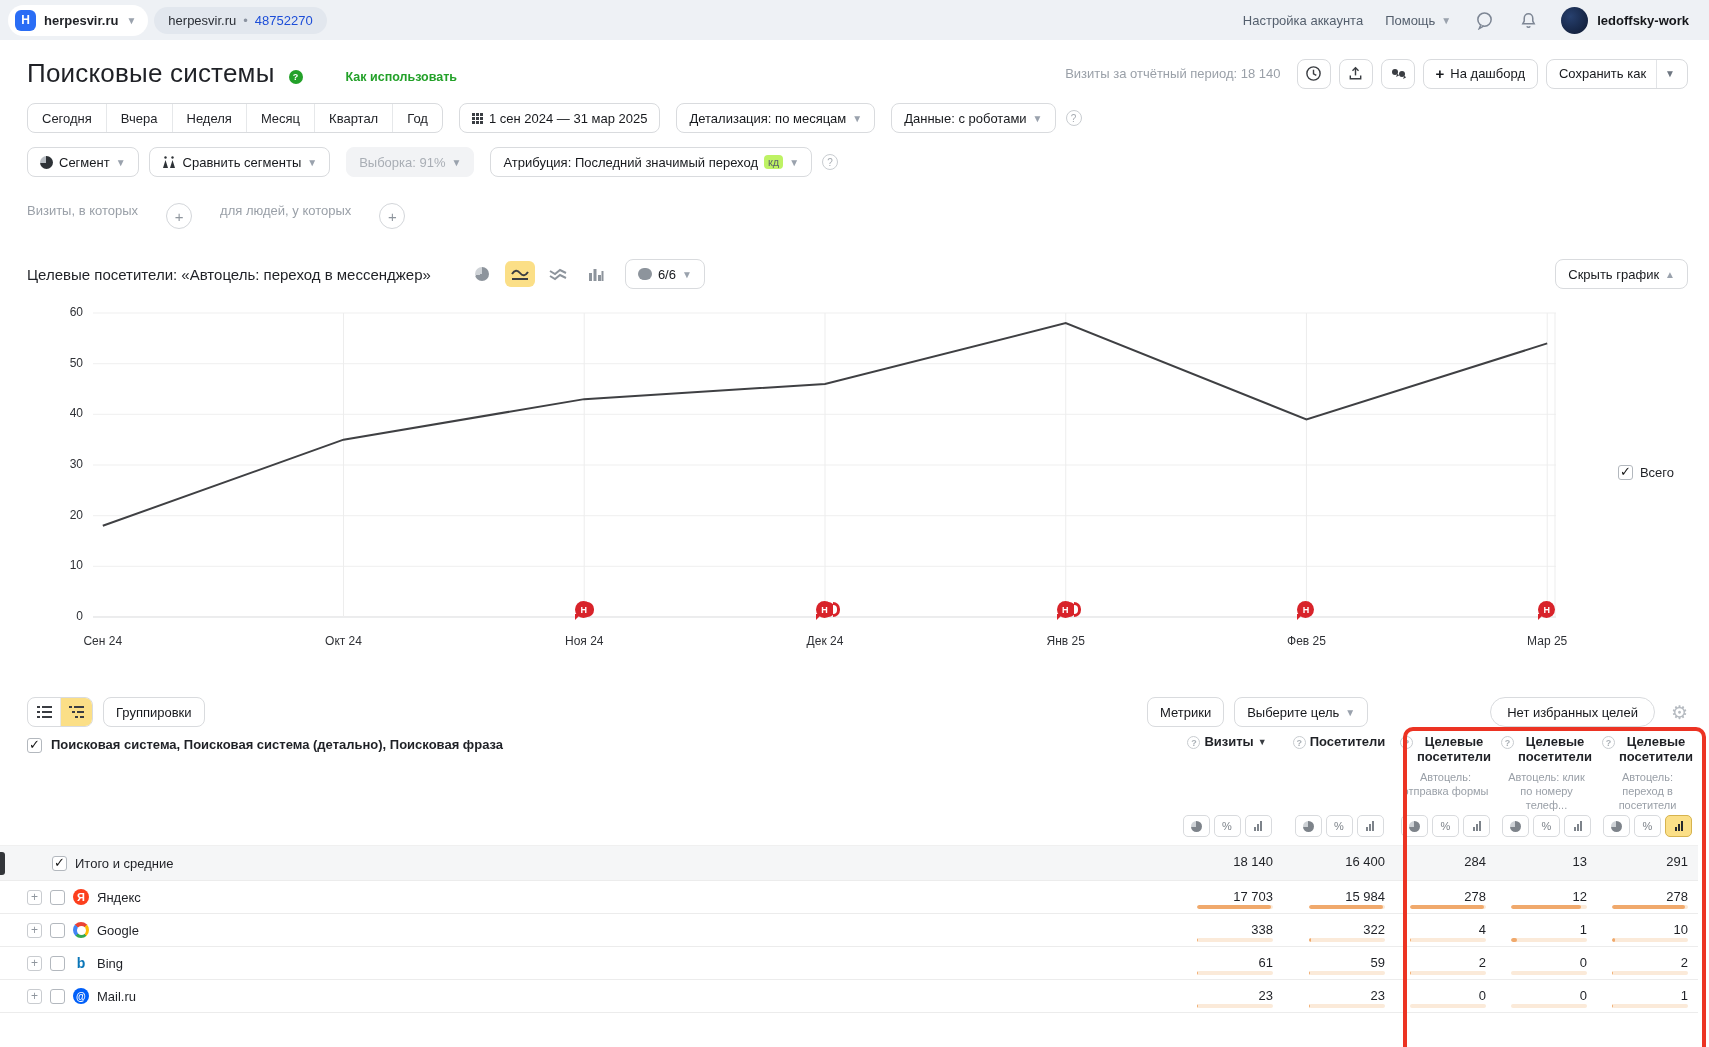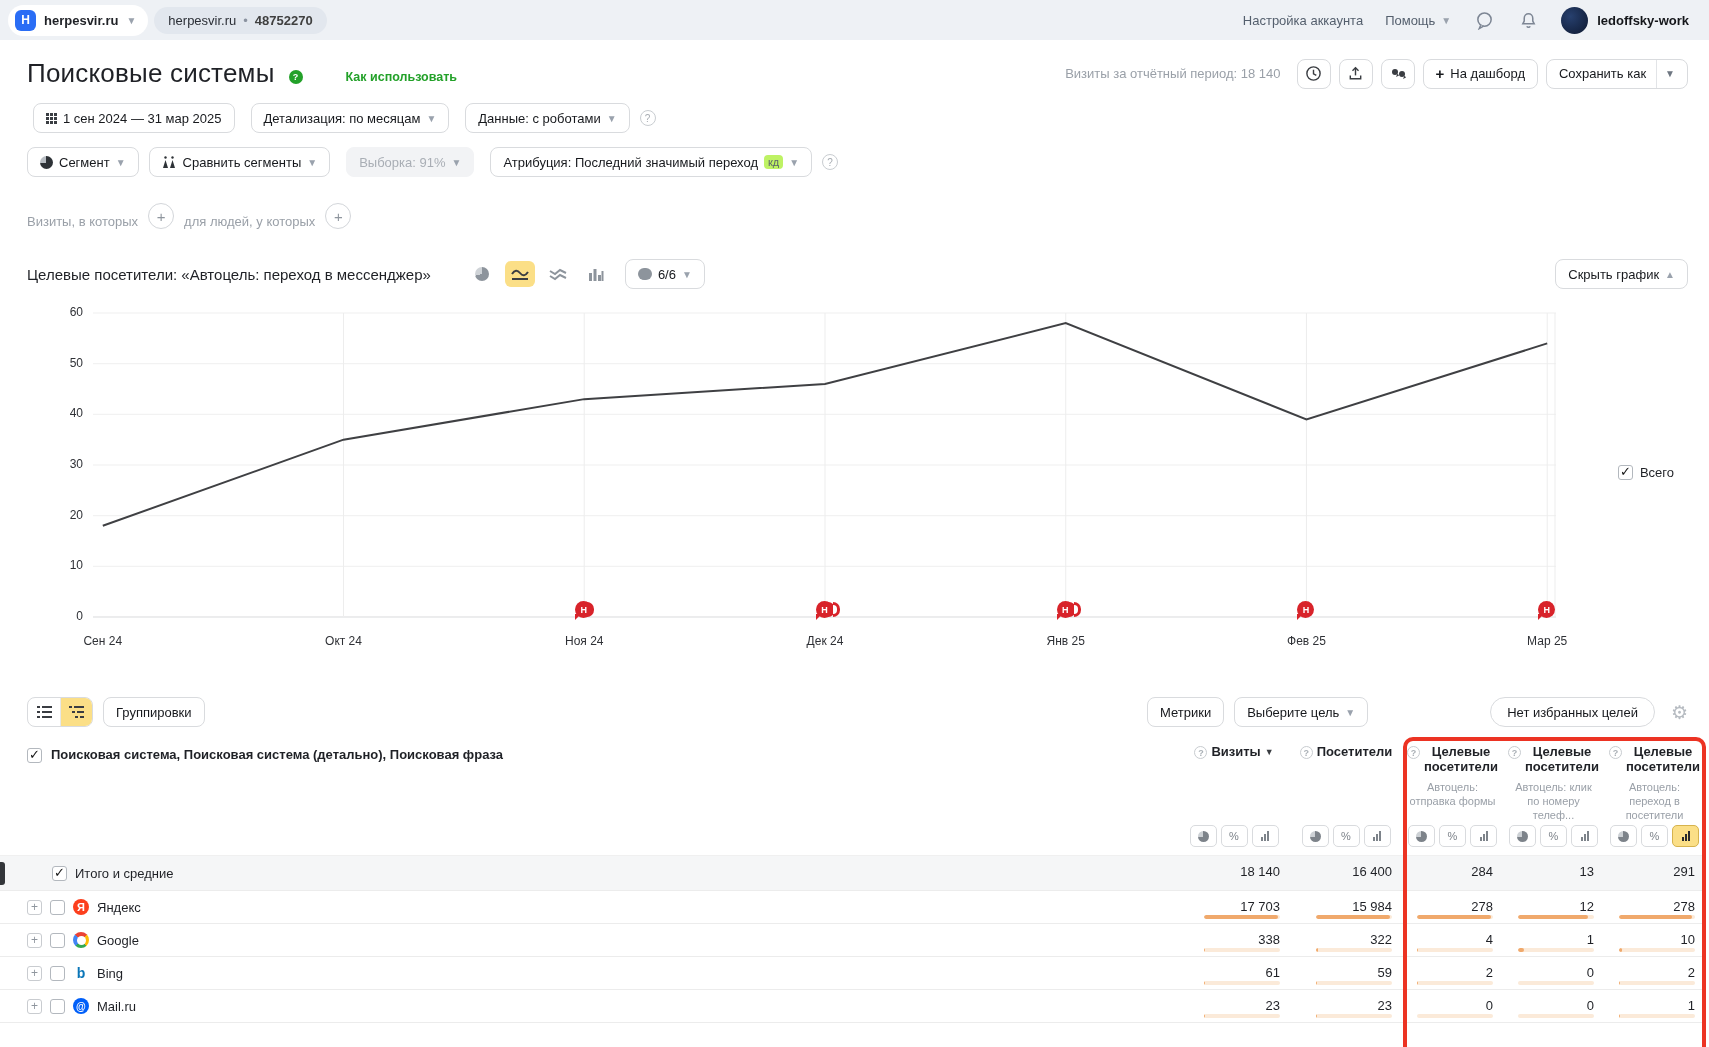--- a/index.html
+++ b/index.html
@@ -5,21 +5,21 @@
   * { margin:0; padding:0; box-sizing:border-box; }
   html,body { width:1709px; height:1047px; overflow:hidden; background:#fff;
     font-family:"Liberation Sans","DejaVu Sans",sans-serif; color:#1f2126; font-size:13px; }
 
   
   .topbar{ height:40px; background:#eef1f5; display:flex; align-items:center; padding:0 20px 0 8px; }
   .tab-active{ display:flex; align-items:center; gap:8px; background:#fff; border-radius:16px; padding:5px 12px 5px 7px; font-weight:bold; }
   .metrica-logo{ width:21px;height:21px;border-radius:6px;background:#2a6df5;color:#fff;font-weight:bold;font-size:12px; display:flex;align-items:center;justify-content:center; }
   .chev{ color:#9aa2ad; font-size:10px; }
   .tab-secondary{ display:flex; align-items:center; gap:7px; background:#e2e7ee; border-radius:16px; padding:6px 14px; margin-left:6px; color:#2b2f36; }
-  .tab-secondary .cid{ color:#404040;font-weight:bold; }
+  .tab-secondary .cid{ color:#1d4ed8; }
   .dot{ color:#8b93a0; }
   .topbar-right{ margin-left:auto; display:flex; align-items:center; gap:22px; color:#545f6d; }
   .top-link{ display:flex; align-items:center; gap:6px; cursor:pointer; }
   .icon-btn-plain{ width:22px; height:22px; display:flex; align-items:center; justify-content:center; color:#7d8694; }
   .avatar{ width:27px;height:27px;border-radius:50%; background:radial-gradient(circle at 35% 35%, #27406e, #0d1830); }
   .username{ font-weight:bold; color:#14161a; }
 
   
   .main{ padding:18px 21px 0 27px; }
   .title-row{ display:flex; align-items:center; }
@@ -41,21 +41,21 @@
   .filter-row{ display:flex; align-items:center; gap:10px; margin-top:14px; }
   .segmented{ display:flex; border:1px solid #d9dbde; border-radius:8px; overflow:hidden; height:30px; }
   .segmented .seg{ padding:0 14px; display:flex; align-items:center; border-left:1px solid #e6e8ea; cursor:pointer; }
   .segmented .seg:first-child{ border-left:none; }
   .chip-badge{ background:#bef264; border-radius:4px; padding:1px 4px; color:#5d646c; font-size:11px; }
   .btn.disabled{ background:#f2f3f5; border-color:#f2f3f5; color:#a9aeb5; }
   .help-circle{ width:16px;height:16px;border-radius:50%;border:1px solid #c9cdd1;color:#a6abb1;font-size:10px;display:flex;align-items:center;justify-content:center; }
   .grid-ic{ display:grid; grid-template-columns:repeat(3,3px); gap:1px; }
   .grid-ic i{ width:3px;height:3px;background:#3a3d42; }
   .pie-glyph{ width:13px;height:13px;border-radius:50%;background:conic-gradient(#2e3237 0 268deg,#b9bec4 0); }
-  .builder-row{ display:flex; align-items:flex-end; gap:10px; margin-top:26px; color:#9aa0a8; }
+  .builder-row{ display:flex; align-items:flex-start; gap:28px; margin-top:26px; color:#9aa0a8; }
   .plus-circle{ width:26px;height:26px;border-radius:50%;border:1px solid #d3d6da;color:#8f969e;font-size:15px;display:flex;align-items:center;justify-content:center;cursor:pointer; }
 
   
   .chart-header{ display:flex; align-items:center; margin-top:30px; gap:8px; }
   .chart-title{ font-size:15px; font-weight:500; margin-right:28px; }
   .chart-type{ width:30px; height:26px; border-radius:6px; display:flex; align-items:center; justify-content:center; color:#8d949c; cursor:pointer; }
   .chart-type.selected{ background:#fbdf87; color:#3a3d42; }
   .comments-btn{ margin-left:6px; }
   .bubble-glyph{ width:14px; height:12px; background:#8d949c; border-radius:6px; position:relative; }
   .bubble-glyph::after{ content:''; position:absolute; left:2px; bottom:-3px; border:3px solid transparent; border-top-color:#8d949c; }
@@ -84,21 +84,21 @@
   .table-controls{ display:flex; align-items:center; gap:10px; margin-top:42px; }
   .view-toggle{ display:flex; border:1px solid #d9dbde; border-radius:8px; overflow:hidden; height:30px; }
   .view-toggle .vt{ width:32px; display:flex; align-items:center; justify-content:center; cursor:pointer; color:#3a3d42; }
   .view-toggle .vt + .vt{ border-left:1px solid #e6e8ea; }
   .view-toggle .vt.selected{ background:#fbdf87; }
   .tc-metrics{ margin-left:auto; }
   .pill{ border:1px solid #d9dbde; border-radius:16px; height:30px; display:flex; align-items:center; padding:0 16px; margin-left:112px; color:#17191d; cursor:pointer; }
   .gear{ color:#b6bbc1; font-size:19px; margin-left:6px; cursor:pointer; }
 
   
-  .rtable{ position:relative; margin-top:10px; margin-left:-27px; margin-right:-21px; padding-right:4px; }
+  .rtable{ position:relative; margin-left:-27px; margin-right:-21px; padding-right:11px; }
   .t-grid{ display:grid; grid-template-columns:1fr 112px 112px 101px 101px 101px; }
   .t-header{ min-height:118px; }
   .dim-head{ display:flex; align-items:flex-start; gap:9px; padding:10px 0 0 27px; font-weight:bold; }
   .col-head{ display:flex; flex-direction:column; align-items:center; padding:8px 6px 8px; }
   .col-head .lab{ font-weight:bold; display:flex; align-items:flex-start; gap:4px; text-align:center; line-height:1.15; }
   .q-icon{ width:13px; height:13px; border-radius:50%; border:1px solid #c8ccd0; color:#aab0b6; font-size:9px; line-height:12px; text-align:center; flex:0 0 13px; margin-top:1px; }
   .sort{ font-size:9px; color:#3a3d42; margin-top:2px; }
   .sub{ color:#9aa0a8; font-size:11px; text-align:center; margin-top:5px; line-height:1.3; max-width:92px; }
   .mini-btns{ margin-top:auto; display:flex; gap:4px; }
   .mini-btn{ width:27px; height:22px; border:1px solid #d9dbde; border-radius:5px; background:#fff; display:flex; align-items:center; justify-content:center; color:#7d838a; font-size:11px; cursor:pointer; }
@@ -201,20 +201,28 @@
         <span>На дашборд</span>
       </button>
       <button class="btn">
         <span>Сохранить как</span>
         <span class="split-end">▼</span>
       </button>
     </div>
   </div>
 
   <div class="filter-row">
+    <div class="segmented">
+      <span class="seg">Сегодня</span>
+      <span class="seg">Вчера</span>
+      <span class="seg">Неделя</span>
+      <span class="seg">Месяц</span>
+      <span class="seg">Квартал</span>
+      <span class="seg">Год</span>
+    </div>
     <button class="btn" style="margin-left:6px;">
       <span class="grid-ic">
           <i></i>
           <i></i>
           <i></i>
           <i></i>
           <i></i>
           <i></i>
           <i></i>
           <i></i>

